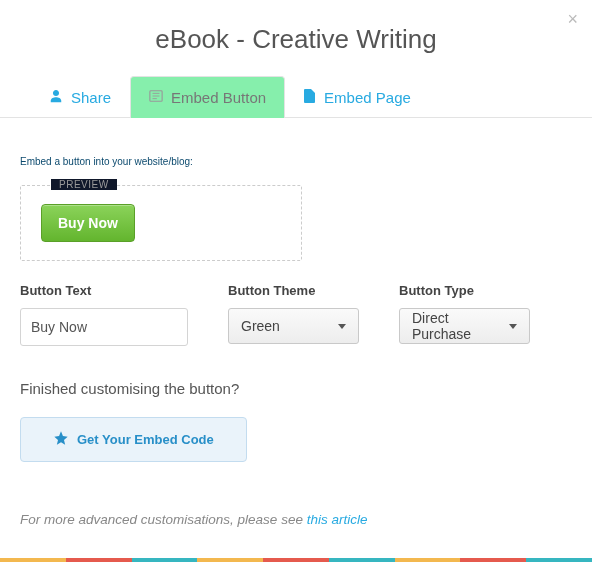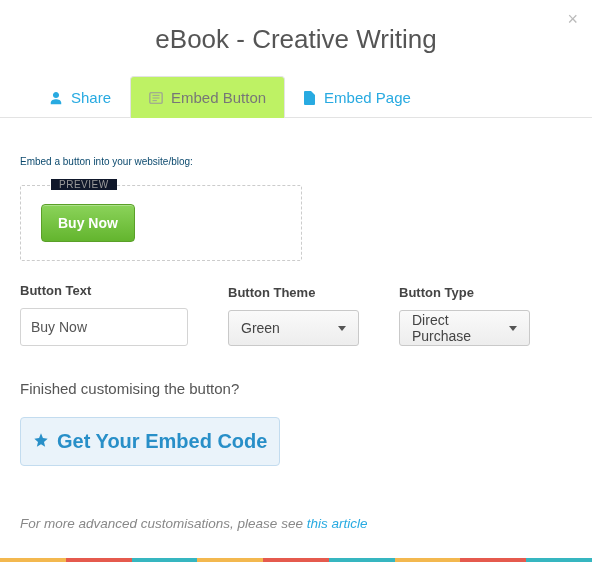--- a/index.html
+++ b/index.html
@@ -27,36 +27,36 @@
     color: #555;
     padding: 24px 0 20px;
   }
   .tabs {
     display: flex;
     border-bottom: 1px solid #e3e3e3;
     padding: 0 30px;
   }
   .tab {
     display: flex;
-    align-items: center;
+    align-items: flex-start;
     gap: 8px;
     padding: 12px 18px;
     font-size: 15px;
     color: #28aae1;
     cursor: pointer;
     border: 1px solid transparent;
     border-bottom: none;
     position: relative;
     bottom: -1px;
     background: transparent;
   }
   .tab.active {
     color: #777;
     border-color: #e3e3e3;
-    background: #bef264;
+    background: #86efac;
     border-radius: 4px 4px 0 0;
   }
   .tab .ticon { display: inline-flex; }
   .content {
     padding: 38px 20px 20px;
   }
   .instr {
     font-size: 10px;
     color: #0c4a6e;
     margin-bottom: 18px;
@@ -88,21 +88,20 @@
     padding: 10px 16px;
     border-radius: 4px;
     border: 1px solid #5aa028;
     box-shadow: inset 0 1px 0 rgba(255,255,255,0.3);
     cursor: pointer;
   }
   .row3 {
     display: flex;
     gap: 40px;
     margin-bottom: 34px;
-    align-items: flex-end;
   }
   .field { flex: 0 0 auto; }
   .field-label {
     font-size: 13px;
     font-weight: 600;
     color: #444;
     margin-bottom: 10px;
   }
   .text-input {
     width: 168px;
@@ -138,23 +137,23 @@
     color: #555;
     margin-bottom: 20px;
   }
   .embed-code-btn {
     display: inline-flex;
     align-items: center;
     gap: 8px;
     background: #eaf3fa;
     border: 1px solid #c3dcef;
     color: #288fc8;
-    font-size: 20px;
+    font-size: 13px;
     font-weight: 600;
-    padding: 12px 12px;
+    padding: 12px 32px;
     border-radius: 4px;
     cursor: pointer;
   }
   .advanced {
     margin-top: 50px;
     font-size: 13.5px;
     font-style: italic;
     color: #888;
   }
   .advanced .link { color: #28aae1; cursor: pointer; font-style: italic; }

